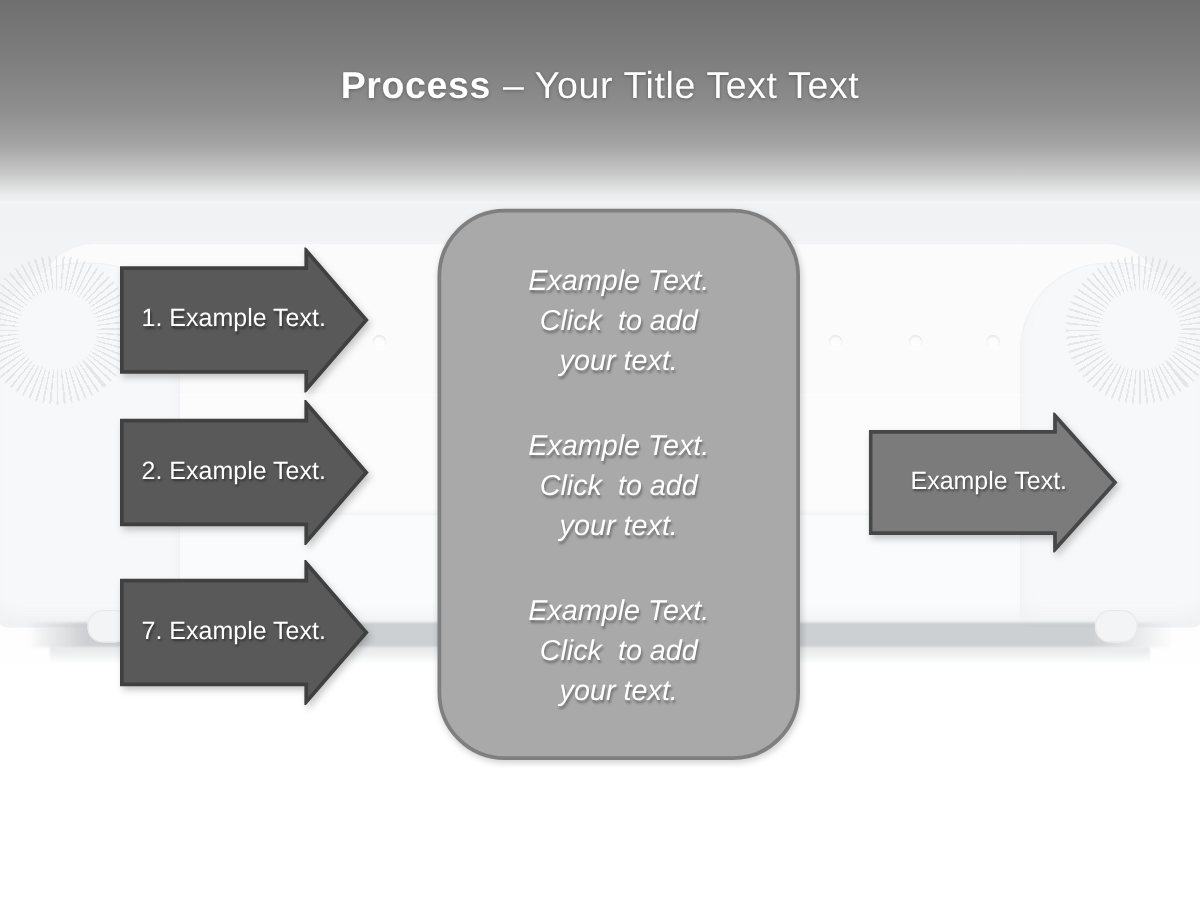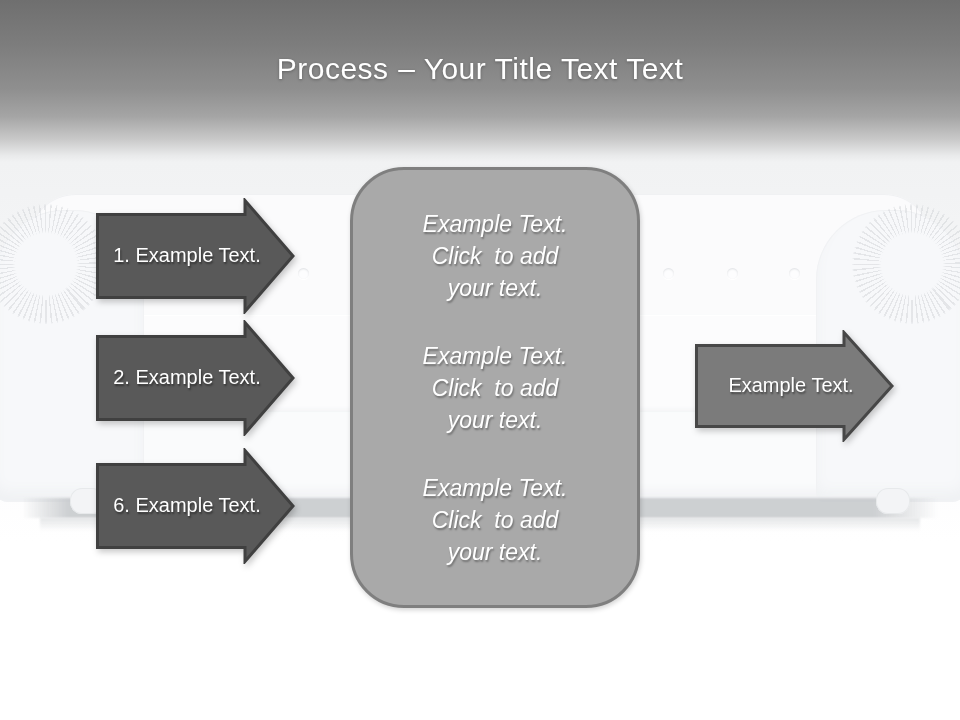--- a/index.html
+++ b/index.html
@@ -5,21 +5,21 @@
   html,body{margin:0;padding:0;background:#fff;}
   .stage{position:relative;width:960px;height:720px;overflow:hidden;
          font-family:"Liberation Sans",sans-serif;background:#fff;}
 
   
   .header{position:absolute;left:0;top:0;width:960px;height:162px;z-index:2;
     background:linear-gradient(180deg,#6f6f6f 0%,#7d7d7d 28%,#8f8f8f 55%,#a5a5a5 72%,#c9c9c9 86%,#e9eaeb 96%,#f1f2f3 100%);}
   .slide-title{position:absolute;left:0;top:52px;width:100%;text-align:center;
     color:#fff;font-size:30px;letter-spacing:.5px;
     text-shadow:0 1px 3px rgba(0,0,0,.30);white-space:nowrap;}
-  .slide-title .t-bold{font-weight:normal;}
+  .slide-title .t-bold{font-weight:bold;}
   .slide-title .t-rest{font-weight:normal;margin-left:.32em;}
 
   
   .scene{position:absolute;left:0;top:162px;width:960px;height:558px;z-index:1;
     background:linear-gradient(180deg,#f1f2f3 0%,#f5f6f7 22%,#fbfbfc 48%,#ffffff 68%);}
   .scene *{position:absolute;}
   .sofa-back{left:28px;top:32px;width:904px;height:140px;background:#fbfbfc;
     border-radius:48px 48px 0 0;box-shadow:inset 0 0 0 1px #f0f1f3, inset 0 -6px 10px #f2f3f5;}
   .tuft{width:11px;height:11px;border-radius:50%;top:106px;
     background:#fdfdfe;box-shadow:inset 0 1px 2px #dfe1e4,0 1px 1px #fff;}
@@ -110,21 +110,21 @@
     <svg viewBox="0 0 200 116">
       <polygon points="1.5,16.5 149,16.5 149,2.5 197,58 149,113.5 149,99.5 1.5,99.5" fill="#595959" stroke="#404040" stroke-width="3" stroke-linejoin="miter"></polygon>
     </svg>
     <span class="arrow-label">2. Example Text.</span>
   </div>
 
   <div class="arrow" id="arrow-3">
     <svg viewBox="0 0 200 116">
       <polygon points="1.5,16.5 149,16.5 149,2.5 197,58 149,113.5 149,99.5 1.5,99.5" fill="#595959" stroke="#404040" stroke-width="3" stroke-linejoin="miter"></polygon>
     </svg>
-    <span class="arrow-label">6. Example Text.</span>
+    <span class="arrow-label">7. Example Text.</span>
   </div>
 
   <div class="arrow" id="arrow-right">
     <svg viewBox="0 0 200 112">
       <polygon points="1.5,15.5 149,15.5 149,2.5 197,56 149,109.5 149,96.5 1.5,96.5" fill="#7b7b7b" stroke="#474747" stroke-width="3" stroke-linejoin="miter"></polygon>
     </svg>
     <span class="arrow-label">Example Text.</span>
   </div>
 
   <div class="center-box">

